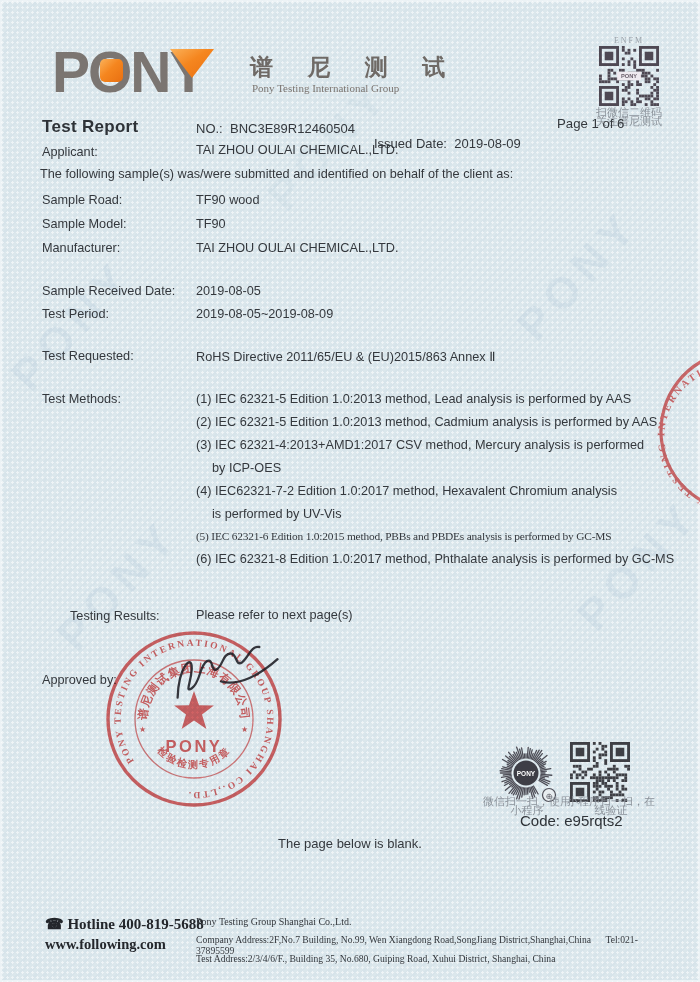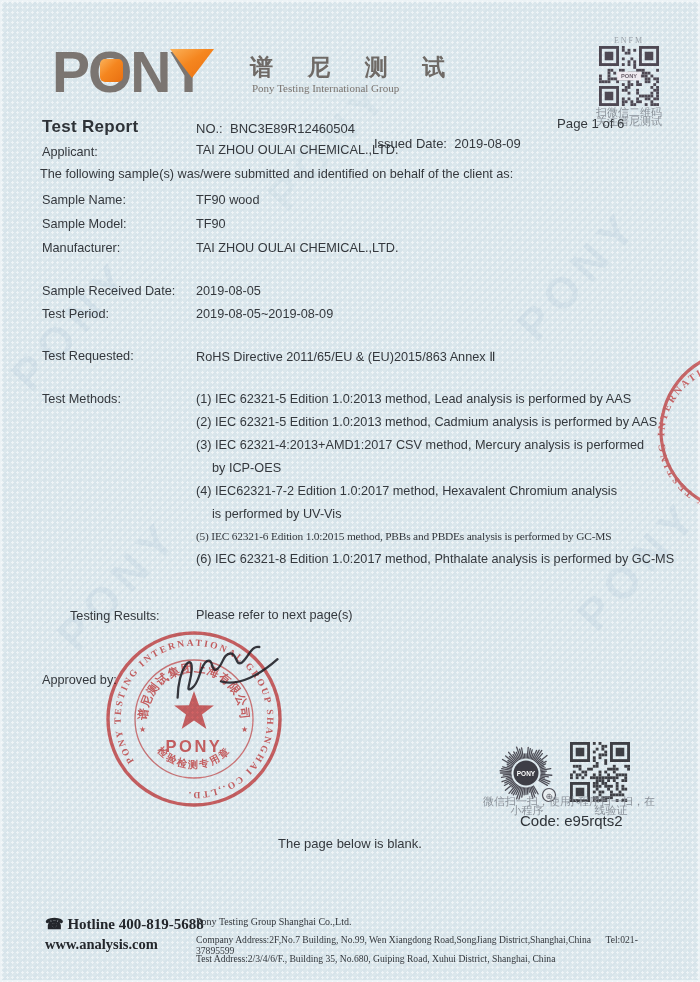--- a/index.html
+++ b/index.html
@@ -197,21 +197,21 @@
     <span>BNC3E89R12460504</span>
   </div>
   <div class="abs t-line" style="left:374px;top:136px;">
     <span>Issued Date:</span>&nbsp;
     <span>2019-08-09</span>
   </div>
   <div class="abs t-label" style="left:42px;top:145px;">Applicant:</div>
   <div class="abs t-val" style="left:196px;top:143px;">TAI ZHOU OULAI CHEMICAL.,LTD.</div>
   <div class="abs t-label" style="left:40px;top:167px;">The following sample(s) was/were submitted and identified on behalf of the client as:</div>
 
-  <div class="abs t-label" style="left:42px;top:193px;">Sample Name:</div>
+  <div class="abs t-label" style="left:42px;top:193px;">Sample Road:</div>
   <div class="abs t-val" style="left:196px;top:193px;">TF90 wood</div>
   <div class="abs t-label" style="left:42px;top:217px;">Sample Model:</div>
   <div class="abs t-val" style="left:196px;top:217px;">TF90</div>
   <div class="abs t-label" style="left:42px;top:241px;">Manufacturer:</div>
   <div class="abs t-val" style="left:196px;top:241px;">TAI ZHOU OULAI CHEMICAL.,LTD.</div>
   <div class="abs t-label" style="left:42px;top:284px;">Sample Received Date:</div>
   <div class="abs t-val" style="left:196px;top:284px;">2019-08-05</div>
   <div class="abs t-label" style="left:42px;top:307px;">Test Period:</div>
   <div class="abs t-val" style="left:196px;top:307px;">2019-08-05~2019-08-09</div>
   <div class="abs t-label" style="left:42px;top:349px;">Test Requested:</div>
@@ -481,21 +481,21 @@
     <span>Code:</span>
     <span>e95rqts2</span>
   </div>
 
   <div class="abs blank-note" style="left:0;top:836px;width:700px;">The page below is blank.</div>
 
   <div class="abs f-bold" style="left:45px;top:915px;font-size:15px;">
     <span>☎</span>
     <span>Hotline 400-819-5688</span>
   </div>
-  <div class="abs f-bold" style="left:45px;top:936px;font-size:14.5px;">www.analysis.com</div>
+  <div class="abs f-bold" style="left:45px;top:936px;font-size:14.5px;">www.following.com</div>
   <div class="abs f-serif" style="left:196px;top:916px;font-size:10px;text-align:right;">Pony Testing Group Shanghai Co.,Ltd.</div>
   <div class="abs f-serif" style="left:196px;top:934px;font-size:9.6px;width:480px;">
     <span>Company Address:2F,No.7 Building, No.99, Wen Xiangdong Road,SongJiang District,Shanghai,China</span>
     <span style="margin-left:12px;">Tel:021-37895599</span>
   </div>
   <div class="abs f-serif" style="left:196px;top:953px;font-size:9.6px;">Test Address:2/3/4/6/F., Building 35, No.680, Guiping Road, Xuhui District, Shanghai, China</div>
 
 </div>
 
 </body></html>

